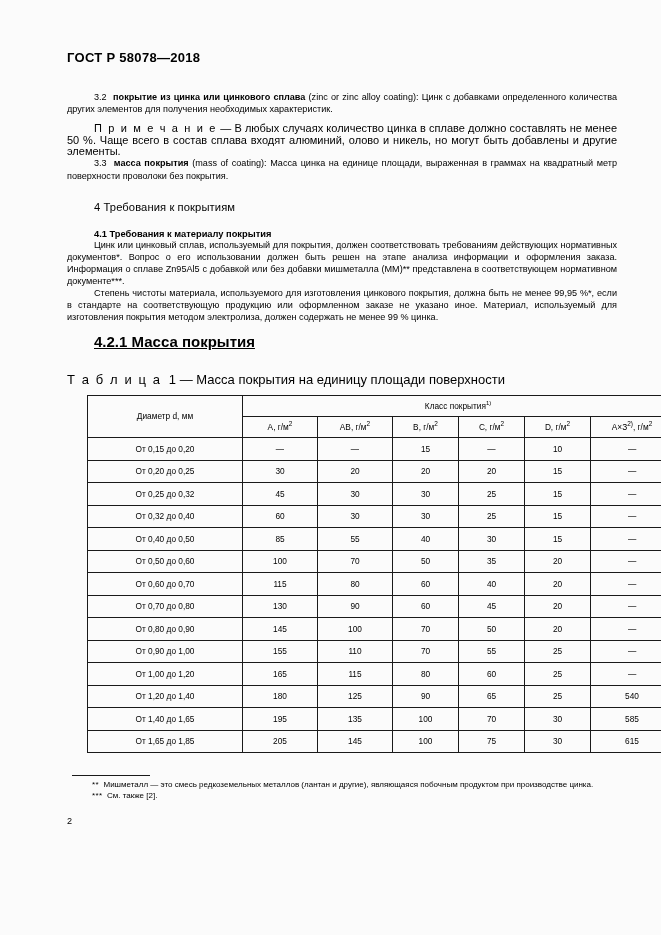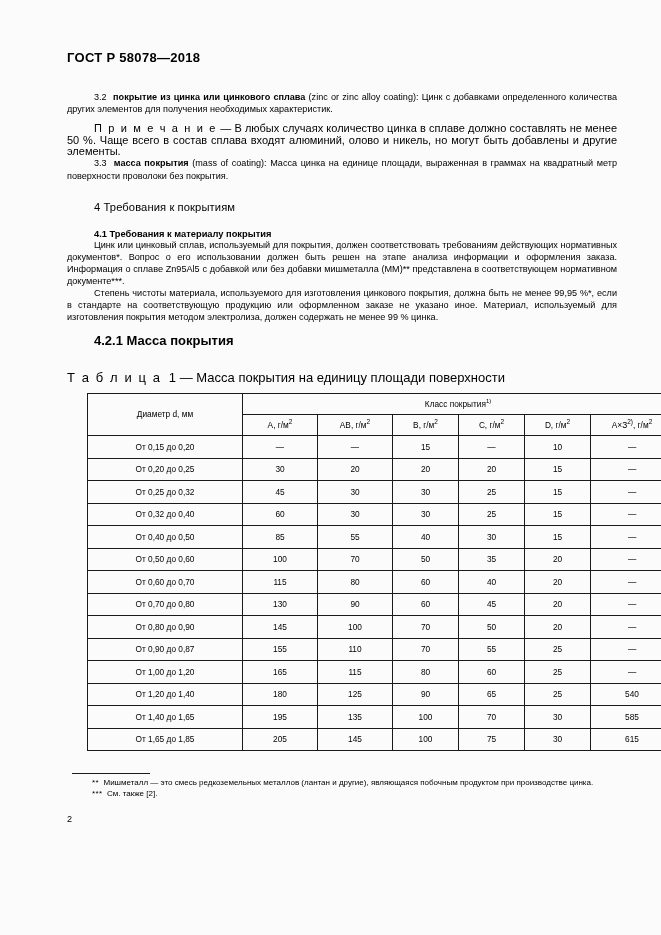--- a/index.html
+++ b/index.html
@@ -59,24 +59,25 @@
     padding-left: 27px;
     letter-spacing: 0.1px;
   }
   h3.subsec {
     font-size: 9.3px;
     font-weight: bold;
     margin: 16px 0 0 0;
     padding-left: 27px;
   }
   h4.subsubsec {
-    font-size: 13px;
+    font-size: 15px;
     font-weight: bold;
     margin: 10px 0 0 0;
     padding-left: 27px;
+    text-decoration: underline;
   }
   .gap-s { margin-top: 7px; }
   .gap-m { margin-top: 11px; }
 
   
   .tbl-caption {
     font-size: 13px;
     margin: 22px 0 8px 0;
   }
 
@@ -270,21 +271,21 @@
         <tr>
           <td>От 0,80 до 0,90</td>
           <td>145</td>
           <td>100</td>
           <td>70</td>
           <td>50</td>
           <td>20</td>
           <td>—</td>
         </tr>
         <tr>
-          <td>От 0,90 до 0,87</td>
+          <td>От 0,90 до 1,00</td>
           <td>155</td>
           <td>110</td>
           <td>70</td>
           <td>55</td>
           <td>25</td>
           <td>—</td>
         </tr>
         <tr>
           <td>От 1,00 до 1,20</td>
           <td>165</td>

